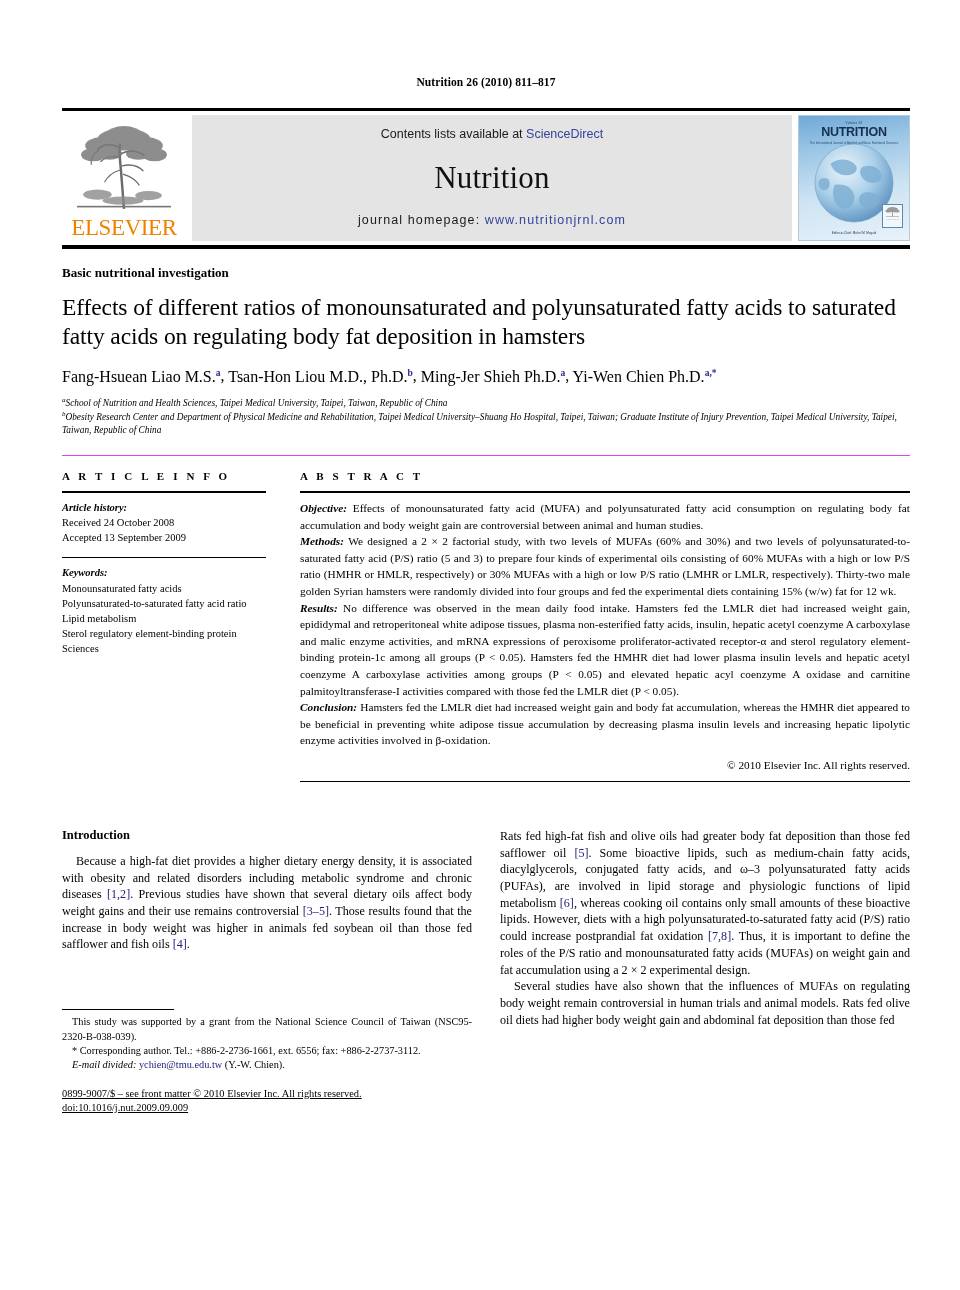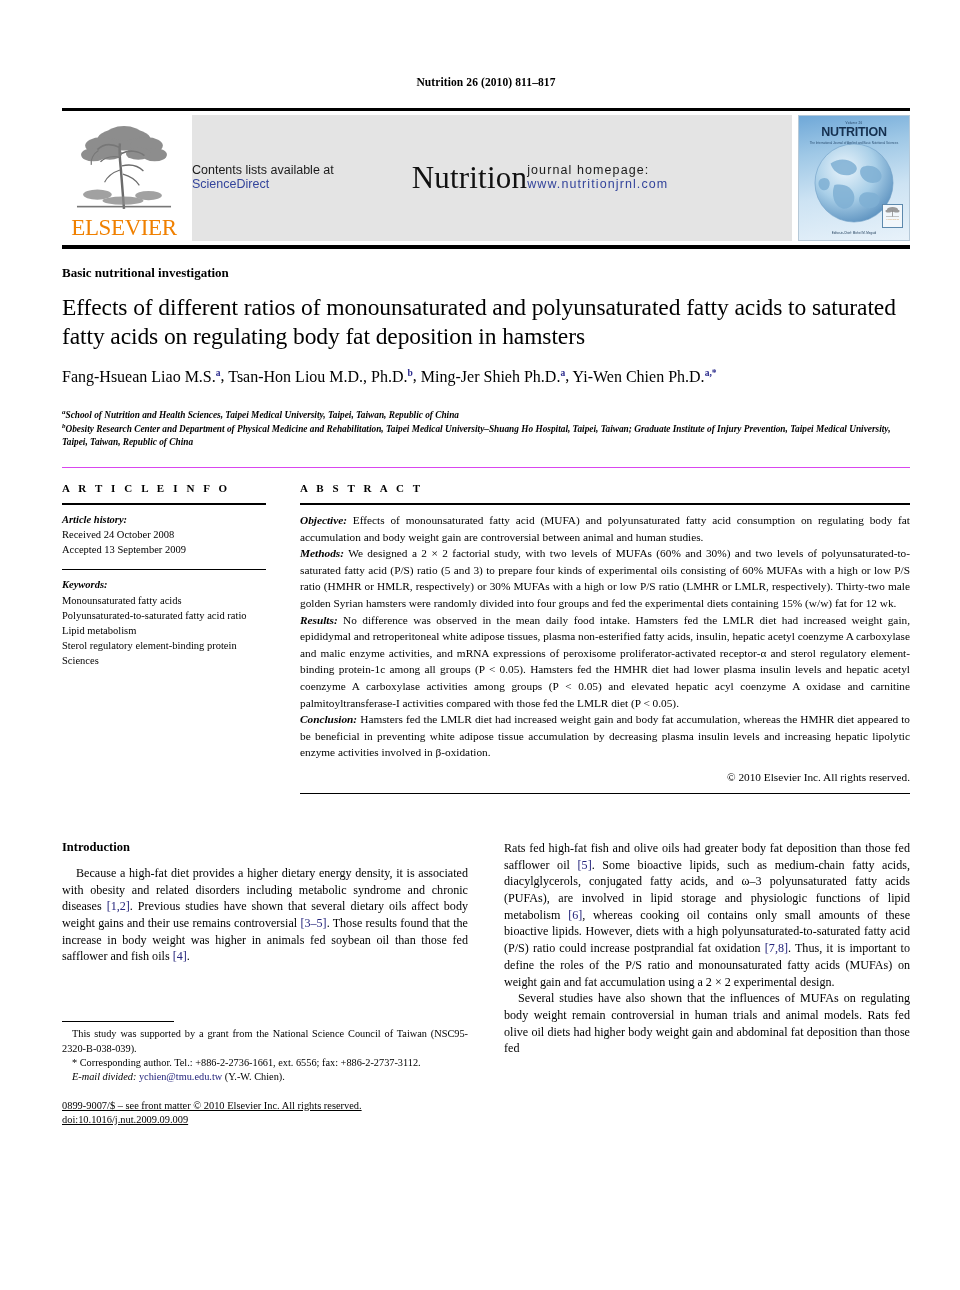--- a/index.html
+++ b/index.html
@@ -66,21 +66,21 @@
     letter-spacing: -0.4px;
     line-height: 1;
     font-weight: normal;
     margin-top: 1px;
   }
   .mast-center {
     flex: 1 1 auto;
     background: #e4e4e4;
     margin: 0 6px;
     display: flex;
-    flex-direction: row;
+    flex-direction: column;
     justify-content: space-between;
     align-items: center;
     padding: 12px 0 14px 0;
     box-sizing: border-box;
   }
   .contents-line {
     font-family: "Liberation Sans", sans-serif;
     font-size: 12.5px;
     color: #1a1a1a;
   }
@@ -192,24 +192,24 @@
   .authors {
     font-family: "Liberation Serif", serif;
     font-size: 16px;
     margin-top: 16px;
     line-height: 1.3;
   }
   .authors sup { font-size: 9.5px; color: #2a2a8c; font-weight: bold; vertical-align: super; }
   .affiliations {
     font-family: "Liberation Serif", serif;
     font-style: italic;
-    font-weight: bold;
+    font-weight: normal;
     font-size: 9.3px;
     line-height: 1.38;
-    margin-top: 21px;
+    margin-top: 9px;
   }
   .affiliations sup { font-size: 7px; vertical-align: super; }
   .aff-line { display: block; }
 
   
   .infoabs {
     display: flex;
     margin-top: 18px;
     border-top: 1px solid #d946ef;
     padding-top: 0;
@@ -264,21 +264,21 @@
   }
   .abs-endrule {
     border-top: 1px solid #000;
     margin-top: 10px;
   }
 
   
   .body-cols {
     display: flex;
     margin-top: 46px;
-    gap: 36px;
+    gap: 28px;
   }
   .bcol {
     flex: 1 1 0;
     width: 408px;
   }
   h2.sec {
     font-family: "Liberation Serif", serif;
     font-size: 12.5px;
     font-weight: bold;
     margin: 0 0 10px 0;

